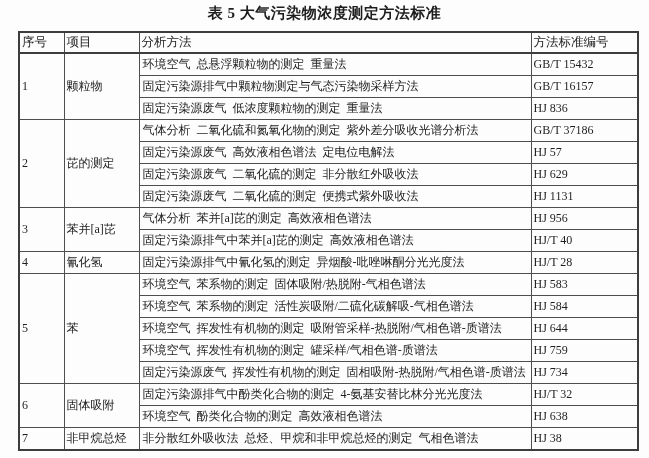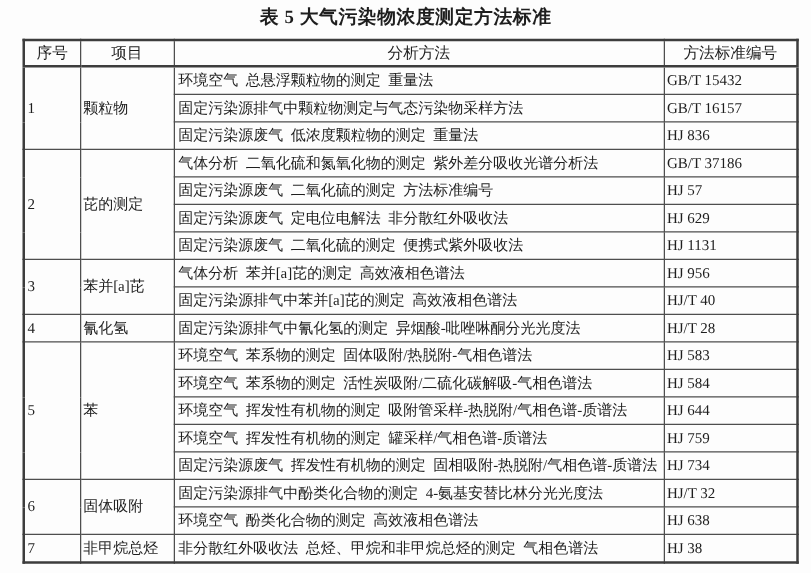--- a/index.html
+++ b/index.html
@@ -28,21 +28,21 @@
     border:1px solid #4e4e4e;
     font-size:12px;
     line-height:1.1;
     padding:0 2px;
     overflow:hidden;
   }
   .standards thead th{
     font-weight:normal;
     font-size:12.5px;
     height:19px;
-    text-align:center;
+    text-align:left;
     border-bottom:2px solid #3d3d3d;
   }
   .standards tbody td{height:21px;}
   td.num,td.item,td.code{text-align:left;}
   td.analysis{
     text-align:left;
     padding-left:3px;
     white-space:pre-wrap;
   }
 </style>
@@ -81,25 +81,25 @@
         <td class="analysis">固定污染源废气  低浓度颗粒物的测定  重量法</td>
         <td class="code">HJ 836</td>
       </tr>
       <tr>
         <td class="num" rowspan="4">2</td>
         <td class="item" rowspan="4">芘的测定</td>
         <td class="analysis">气体分析  二氧化硫和氮氧化物的测定  紫外差分吸收光谱分析法</td>
         <td class="code">GB/T 37186</td>
       </tr>
       <tr>
-        <td class="analysis">固定污染源废气  二氧化硫的测定  方法标准编号</td>
+        <td class="analysis">固定污染源废气  高效液相色谱法  定电位电解法</td>
         <td class="code">HJ 57</td>
       </tr>
       <tr>
-        <td class="analysis">固定污染源废气  定电位电解法  非分散红外吸收法</td>
+        <td class="analysis">固定污染源废气  二氧化硫的测定  非分散红外吸收法</td>
         <td class="code">HJ 629</td>
       </tr>
       <tr>
         <td class="analysis">固定污染源废气  二氧化硫的测定  便携式紫外吸收法</td>
         <td class="code">HJ 1131</td>
       </tr>
       <tr>
         <td class="num" rowspan="2">3</td>
         <td class="item" rowspan="2">苯并[a]芘</td>
         <td class="analysis">气体分析  苯并[a]芘的测定  高效液相色谱法</td>

